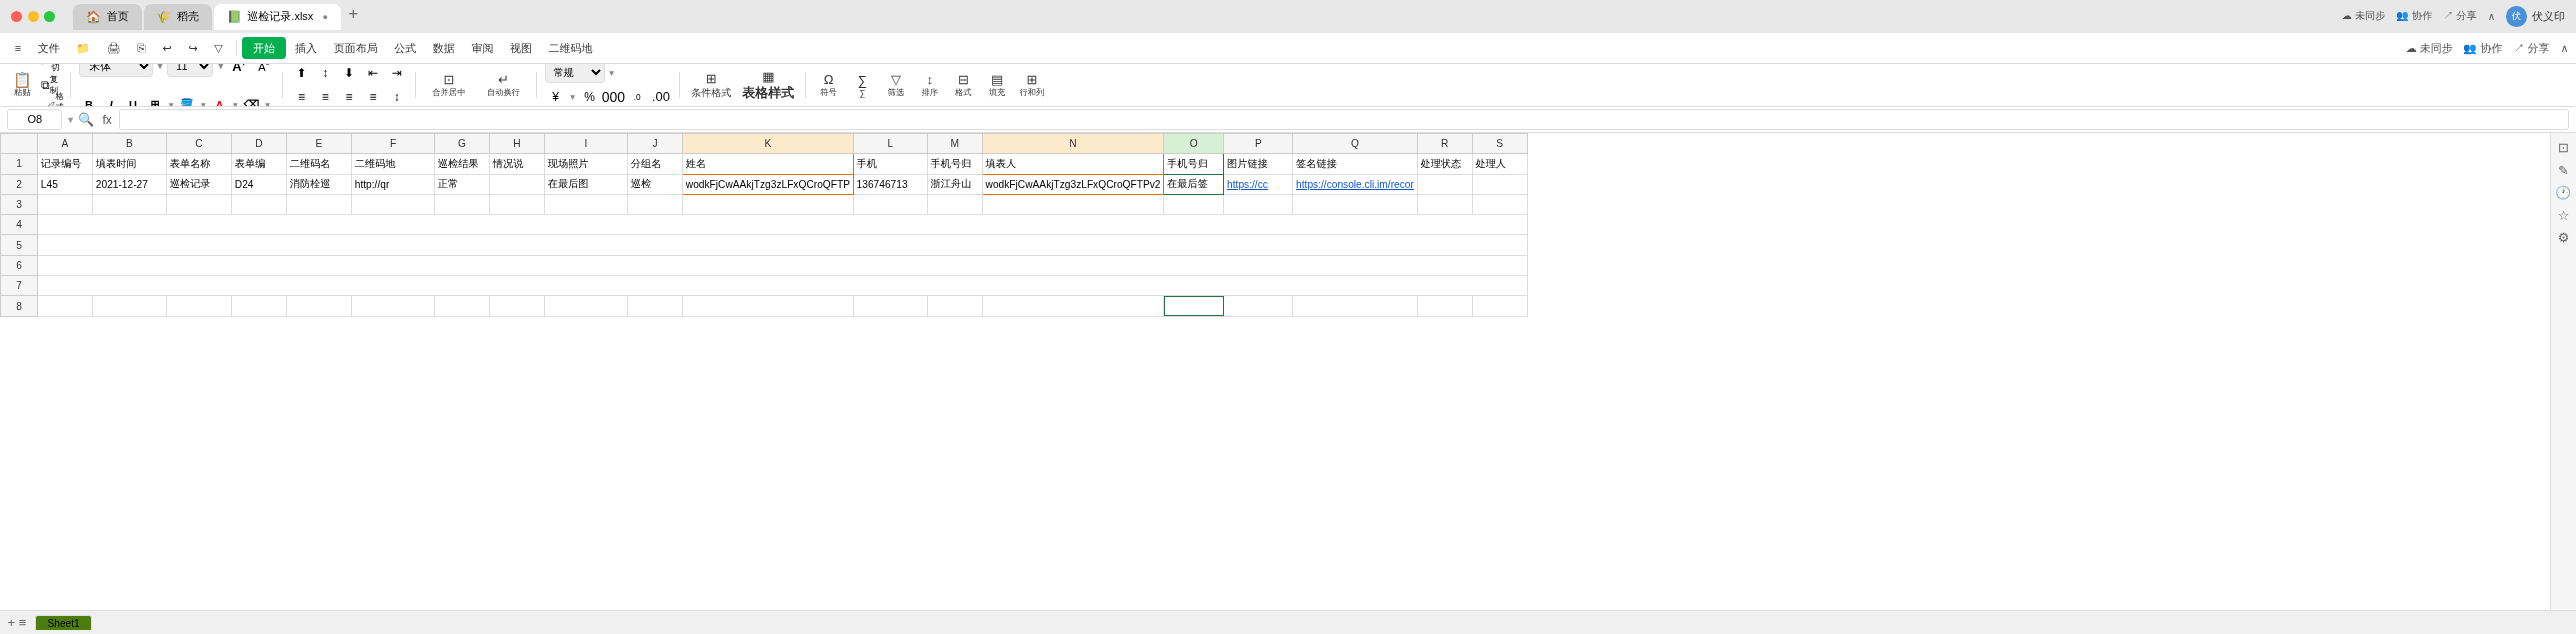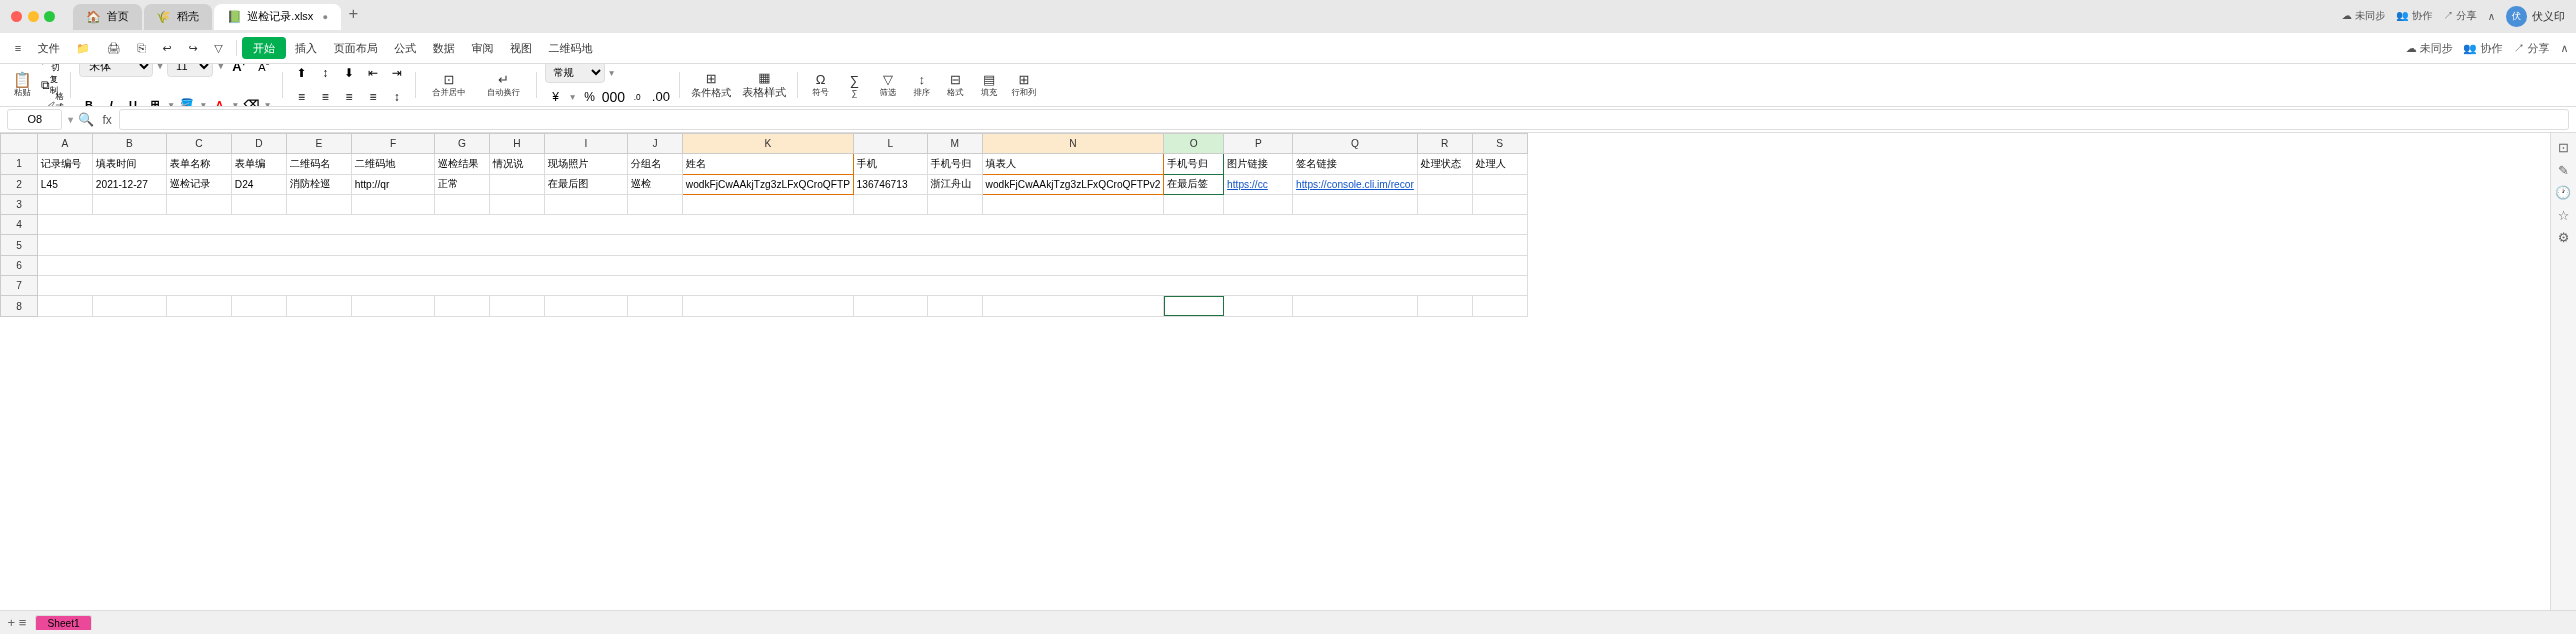--- a/index.html
+++ b/index.html
@@ -109,21 +109,21 @@
 
     .sheet-tabs {
       display: flex; align-items: center; height: 24px;
       background: #f0f0f0; border-top: 0.9px solid #ddd;
       padding: 0 7.4px; gap: 3.7px;
     }
     .sheet-tab {
       padding: 1.8px 11px; font-size: 10.2px; border-radius: 2.8px 2.8px 0 0;
       cursor: pointer; border: 0.9px solid #ddd; border-bottom: none;
     }
-    .sheet-tab.active { background: #ec4899; }
+    .sheet-tab.active { background: #4d7c0f; }
 
     .right-sidebar {
       width: 26px; background: #f5f5f5; border-left: 0.9px solid #ddd;
       display: flex; flex-direction: column; align-items: center; padding-top: 7.4px; gap: 7.4px;
     }
     .sidebar-icon { font-size: 13px; color: #666; cursor: pointer; }
   </style>
 </head>
 <body>
 
@@ -291,21 +291,21 @@
       </div>
     </div>
     <div class="tb-sep"></div>
 
     <div class="tb-btn">
       <span style="font-size:13px;">⊞</span>
       <span style="font-size:10px;">条件格式</span>
     </div>
     <div class="tb-btn">
       <span style="font-size:13px;">▦</span>
-      <span style="font-size:11px;">表格样式</span>
+      <span style="font-size:13px;font-weight:bold;">表格样式</span>
     </div>
     <div class="tb-sep"></div>
     <div class="tb-btn">
       <span style="font-size:13px;">Ω</span>
       <span style="font-size:8.3px;">符号</span>
     </div>
     <div class="tb-btn">
       <span style="font-size:13px;">∑</span>
       <span style="font-size:8.3px;">∑</span>
     </div>

